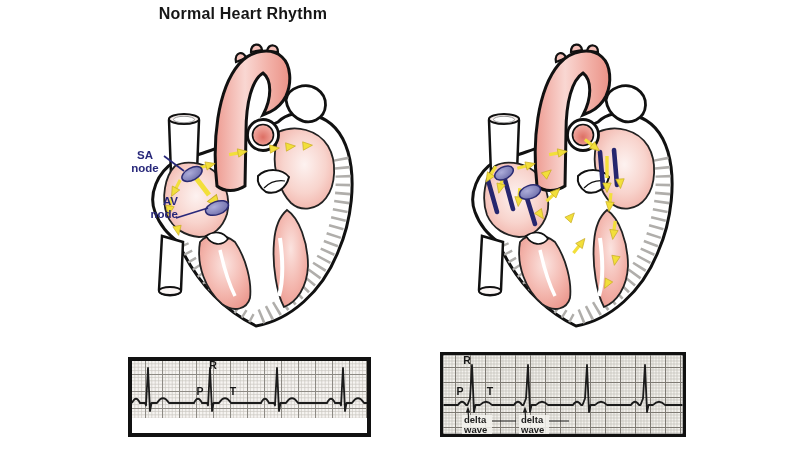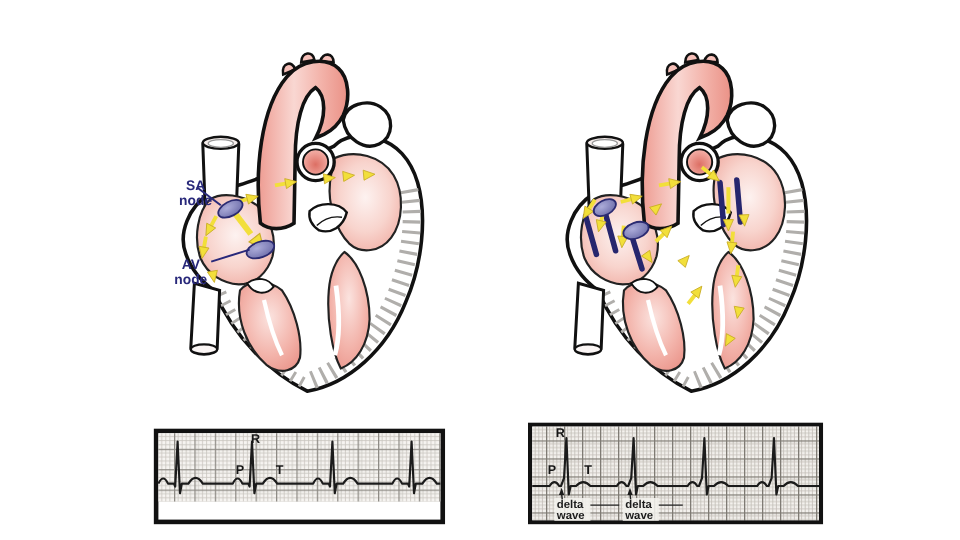--- a/index.html
+++ b/index.html
@@ -7,22 +7,22 @@
           font-family:"Liberation Sans",sans-serif;}
   .title{position:absolute;top:5px;width:250px;text-align:center;font-size:16px;
          font-weight:bold;color:#161616;letter-spacing:.2px;}
   #title-normal{left:118px;}
   #title-wpw{left:444px;}
   .heart-svg{position:absolute;top:40px;width:280px;height:300px;}
   #heart-normal{left:120px;}
   #heart-wpw{left:440px;}
   .node-label{position:absolute;width:38px;text-align:center;font-size:11.5px;
               font-weight:bold;color:#28287a;line-height:13px;}
-  #sa-label{left:126px;top:149px;margin-left:18px;}
-  #av-label{left:140px;top:215px;}
+  #sa-label{left:126px;top:149px;}
+  #av-label{left:140px;top:195px;text-align:right;}
   .ecg-svg{position:absolute;}
   #ecg-normal{left:128px;top:357px;width:243px;height:80px;}
   #ecg-wpw{left:440px;top:352px;width:246px;height:85px;}
   .ecg-lbl{font-family:"Liberation Sans",sans-serif;font-size:10.5px;font-weight:bold;fill:#161616;}
   .delta-lbl{font-family:"Liberation Sans",sans-serif;font-size:9.5px;font-weight:bold;fill:#1b1b1b;}
 </style>
 </head>
 <body>
 
 <div id="canvas">
@@ -104,20 +104,21 @@
         <path d="M166,60 C168,47 186,42 197,49 C209,57 208,74 196,80 C184,86 168,76 166,60 Z" fill="#ffffff" stroke="#111111" stroke-width="2.8"></path>
         <circle cx="143" cy="95" r="15.5" fill="#ffffff" stroke="#111111" stroke-width="2.8"></circle>
         <circle cx="143" cy="95" r="10.5" fill="url(#gP)" stroke="#111111" stroke-width="1.6"></circle>
         <path d="M138,136 C146,128 162,128 169,137 C166,149 156,155 146,152 C140,148 137,142 138,136 Z" fill="#ffffff" stroke="#111111" stroke-width="2"></path>
         <path d="M144,148 C150,142 158,140 165,141" stroke="#111111" stroke-width="1.2" fill="none"></path>
         <path d="M86,196 C94,190 104,192 108,199 C102,206 92,206 86,196 Z" fill="#ffffff" stroke="#111111" stroke-width="1.6"></path>
       </g>
     </defs>
   </svg>
 
+  <div class="title" id="title-normal">Normal Heart Rhythm</div>
 
   <svg class="heart-svg" id="heart-normal" viewBox="0 0 280 300">
     <use href="#heart-base"></use>
     <g>
       <use href="#arr" transform="translate(86,126) rotate(-15)"></use>
       <use href="#arr" transform="translate(118,113) rotate(-10)"></use>
       <use href="#arrh" transform="translate(150,109) rotate(-6)"></use>
       <use href="#arrh" transform="translate(166,107) rotate(-6)"></use>
       <use href="#arrh" transform="translate(183,106) rotate(-5)"></use>
       <use href="#arr" transform="translate(56,148) rotate(118)"></use>

